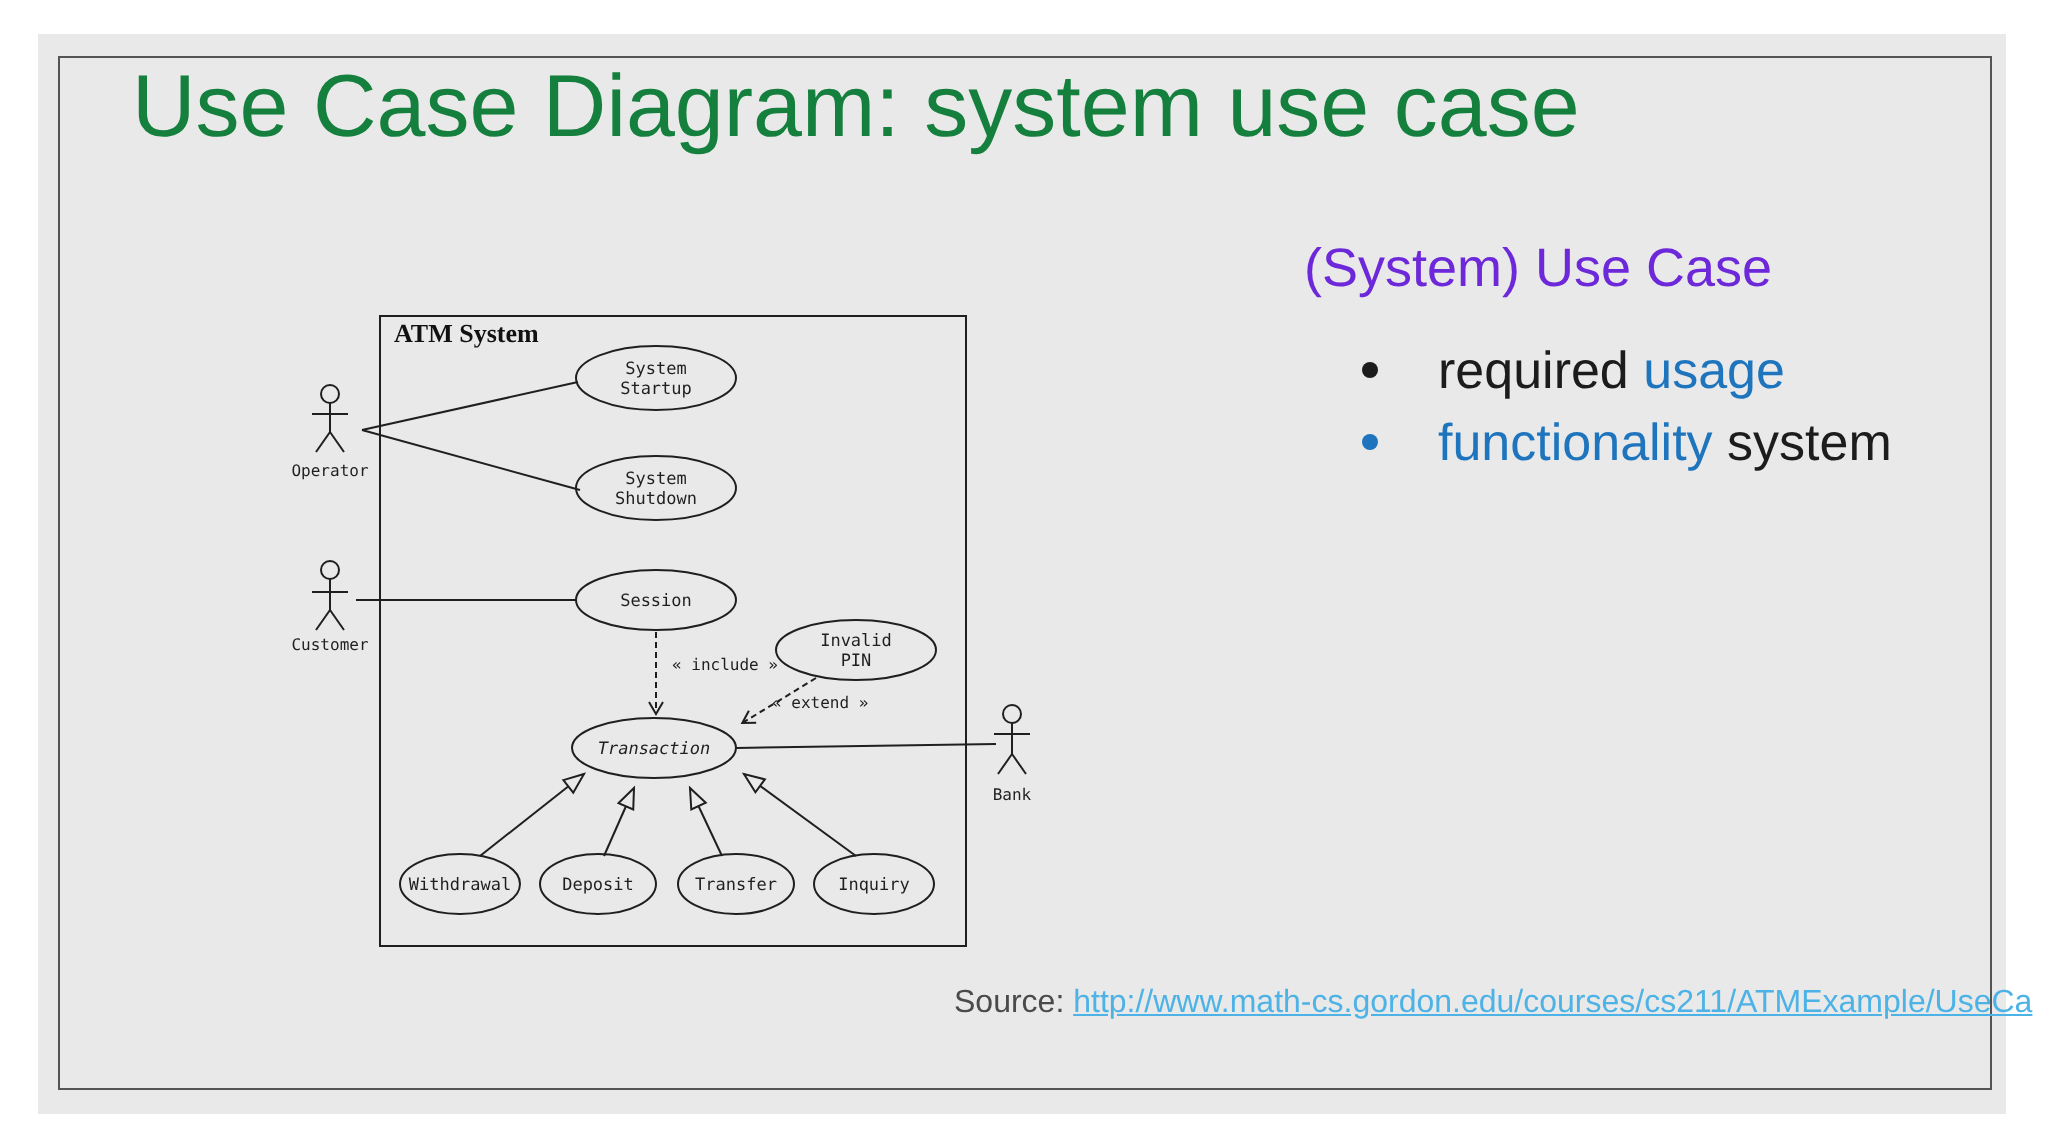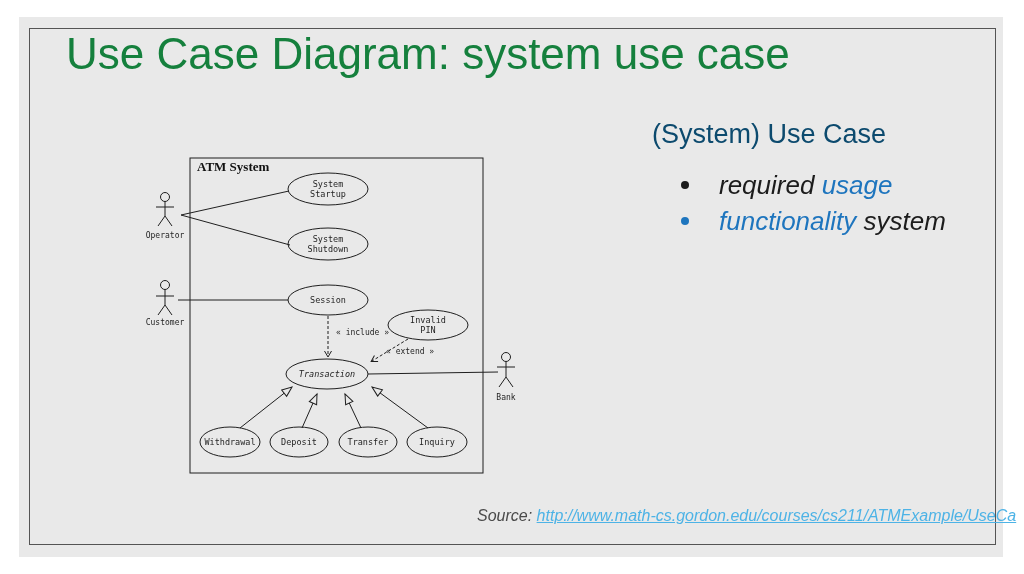--- a/index.html
+++ b/index.html
@@ -16,40 +16,40 @@
     position:absolute;left:10px;top:11px;width:965px;height:515px;
     border:1px solid #545454;pointer-events:none;
   }
   .slide-title{
     position:absolute;left:47px;top:12px;
     font-size:44px;color:#15803d;letter-spacing:0px;white-space:nowrap;
   }
   .diagram-svg{position:absolute;left:121px;top:133px;}
   .right-panel-heading{
     position:absolute;left:633px;top:102px;
-    font-size:27px;color:#0c4a6e;white-space:nowrap;
+    font-size:27px;color:#6d28d9;white-space:nowrap;
   }
   .bullet-list{
     position:absolute;left:648px;top:150px;width:320px;
-    margin:0;padding:0;list-style:none;font-style:italic;
+    margin:0;padding:0;list-style:none;
   }
   .bullet-item{
     position:relative;padding-left:52px;
     font-size:26px;line-height:36px;color:#1c1c1c;width:258px;
   }
   .bullet-dot{
     position:absolute;left:14px;top:14px;width:8px;height:8px;border-radius:50%;
     background:#1c1c1c;
   }
   .bullet-dot.blue-dot{background:#1e75be;}
   .seg-blue{color:#1e75be;}
   .seg-black{color:#1c1c1c;}
   .source-line{
-    position:absolute;left:458px;top:490px;
-    font-size:16px;color:#4a4a4a;white-space:nowrap;font-style:italic;
+    position:absolute;left:458px;top:476px;
+    font-size:16px;color:#4a4a4a;white-space:nowrap;
   }
   .source-link{
     color:#4db3e6;text-decoration:underline;cursor:pointer;
   }
   .dg-text{font-family:"DejaVu Sans Mono", monospace;font-size:8.5px;fill:#1f1f1f;}
   .dg-text-sm{font-family:"DejaVu Sans Mono", monospace;font-size:8px;fill:#1f1f1f;}
   .dg-frame-label{font-family:"Liberation Serif", serif;font-weight:bold;font-size:13px;fill:#111;}
   .dg-italic{font-style:italic;}
 </style>
 </head>

